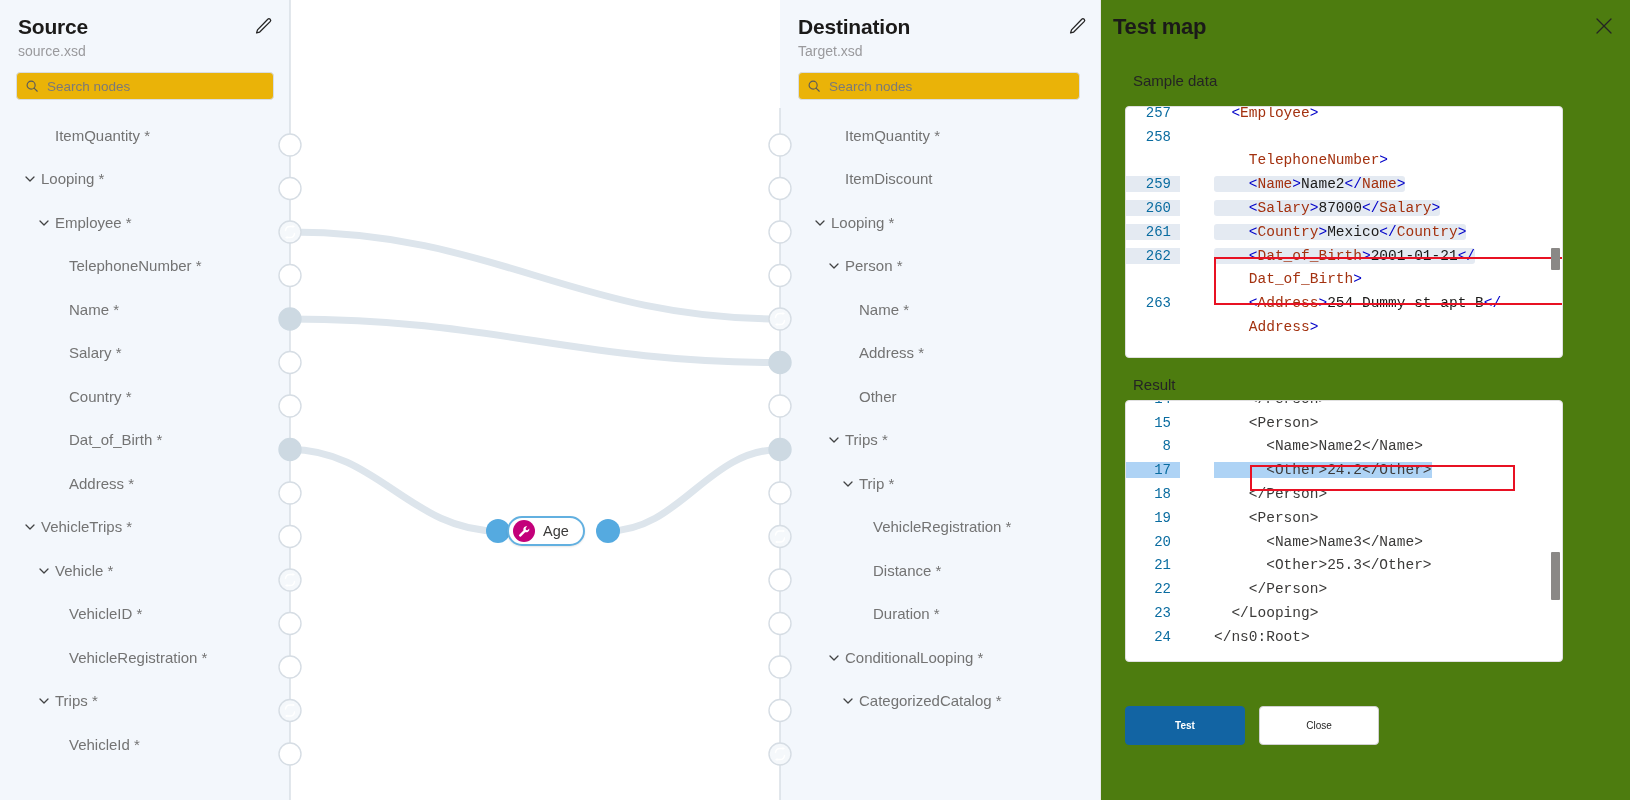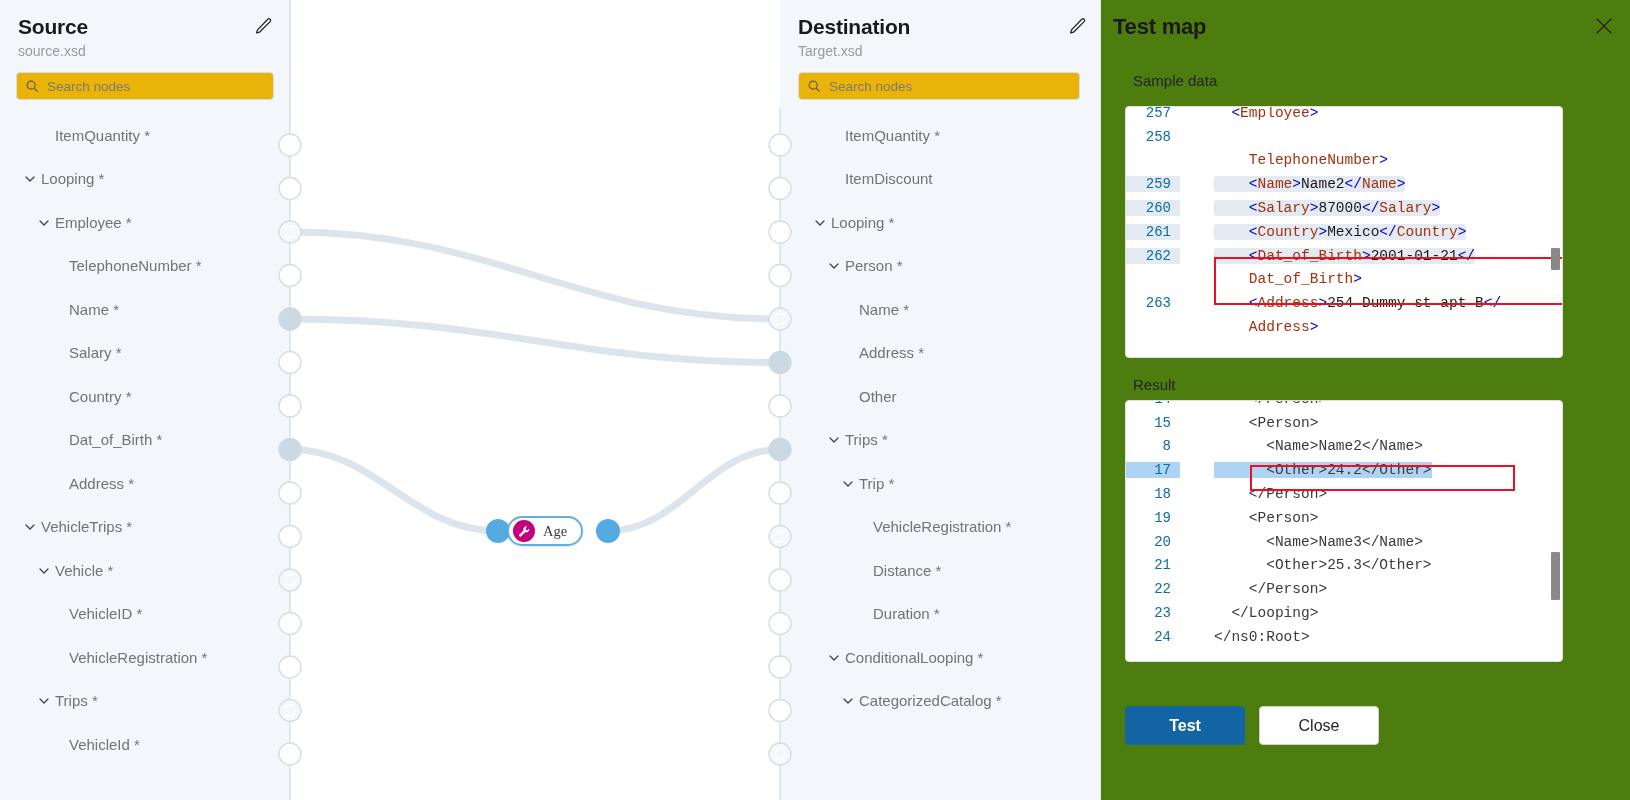--- a/index.html
+++ b/index.html
@@ -92,21 +92,21 @@
     box-shadow: 0 1px 2px rgba(0,0,0,.10);
     cursor: pointer;
   }
   .fn-icon {
     width: 22px; height: 22px; border-radius: 50%;
     background: #c3007a;
     display: flex; align-items: center; justify-content: center;
     flex: 0 0 auto; margin-right: 8px;
   }
   .fn-icon svg { width: 13px; height: 13px; display: block; }
-  .fn-label { font-size: 14.5px; color: #3b3a39; font-family: Liberation Serif, serif; }
+  .fn-label { font-size: 14.5px; color: #3b3a39; }
 
   
   #testmap {
     position: absolute; left: 1100px; top: 0;
     width: 530px; height: 800px;
     background: #4d7c0f;
     border-left: 1px solid #e8e8e8;
   }
   .tm-title {
     position: absolute; left: 12px; top: 14px;
@@ -179,21 +179,21 @@
   .vthumb {
     position: absolute; right: 1px;
     width: 9px; background: #8a8886; border-radius: 1px;
   }
 
   .btn-row { position: absolute; left: 24px; top: 706px; display: flex; gap: 14px; }
   .btn {
     height: 39px; min-width: 120px;
     border-radius: 4px;
     font-family: "Liberation Sans", sans-serif;
-    font-size: 16px;
+    font-size: 10px;
     display: flex; align-items: center; justify-content: center;
     cursor: pointer;
   }
   .btn-primary { background: #1264a3; color: #ffffff; border: 1px solid #1264a3; font-weight: 600; }
   .btn-default { background: #ffffff; color: #242424; border: 1px solid #d1d1d1; }
 </style>
 </head>
 <body>
 
 <div id="app">

